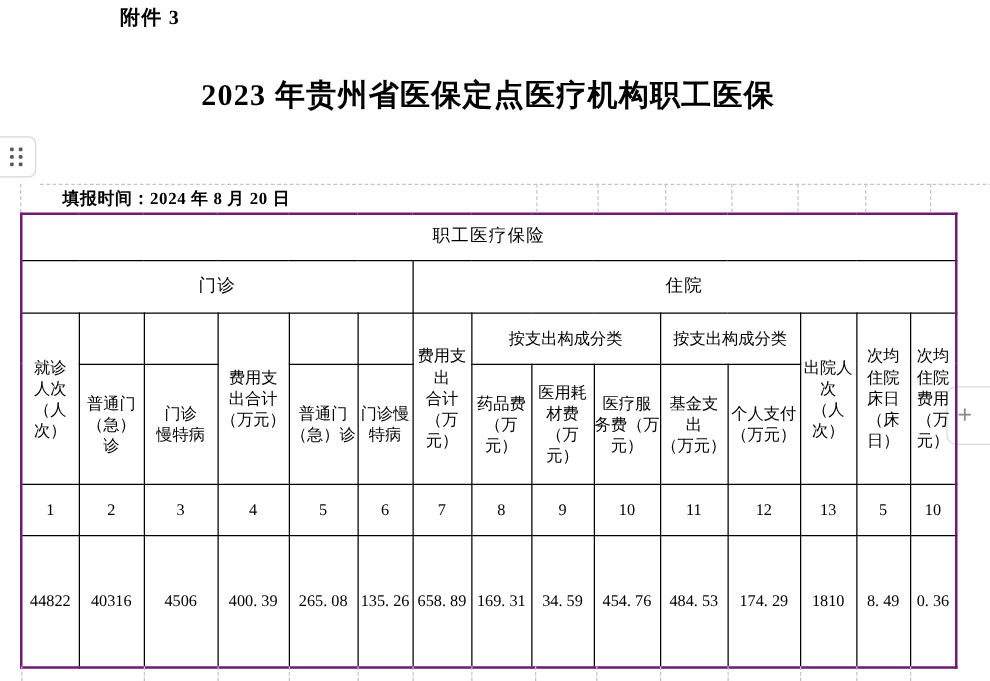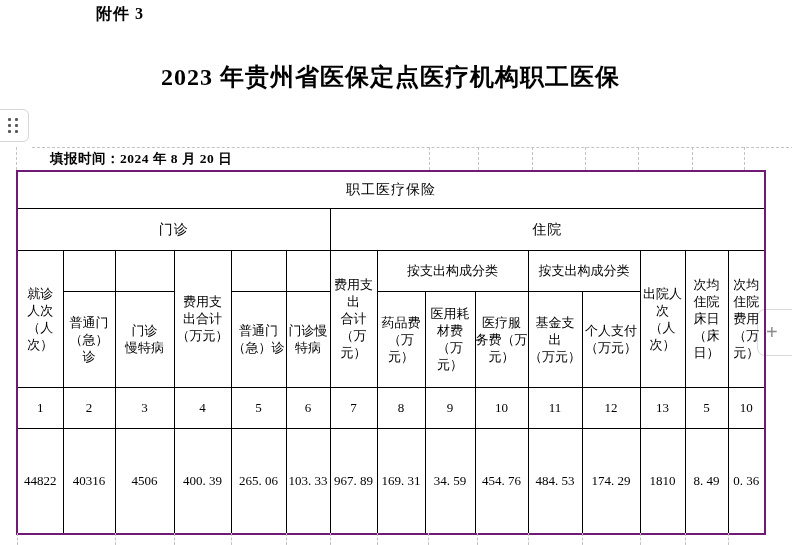--- a/index.html
+++ b/index.html
@@ -179,23 +179,23 @@
       <td>12</td>
       <td>13</td>
       <td>5</td>
       <td>10</td>
     </tr>
     <tr class="r6">
       <td>44822</td>
       <td>40316</td>
       <td>4506</td>
       <td>400. 39</td>
-      <td>265. 06</td>
-      <td>103. 33</td>
-      <td>967. 89</td>
+      <td>265. 08</td>
+      <td>135. 26</td>
+      <td>658. 89</td>
       <td>169. 31</td>
       <td>34. 59</td>
       <td>454. 76</td>
       <td>484. 53</td>
       <td>174. 29</td>
       <td>1810</td>
       <td>8. 49</td>
       <td>0. 36</td>
     </tr>
   </tbody>

